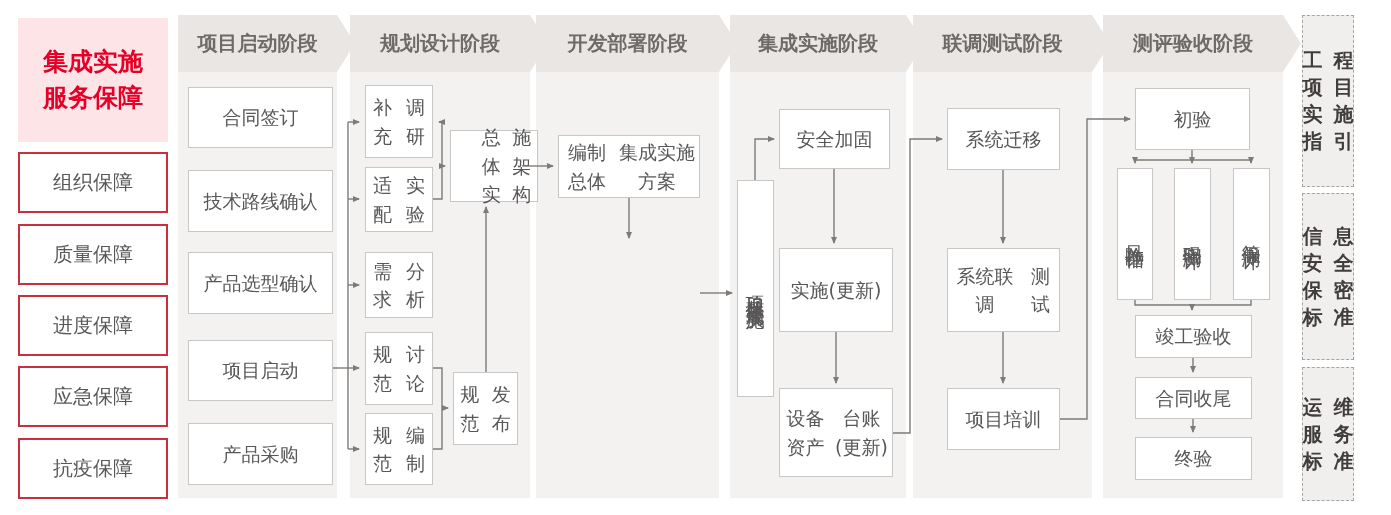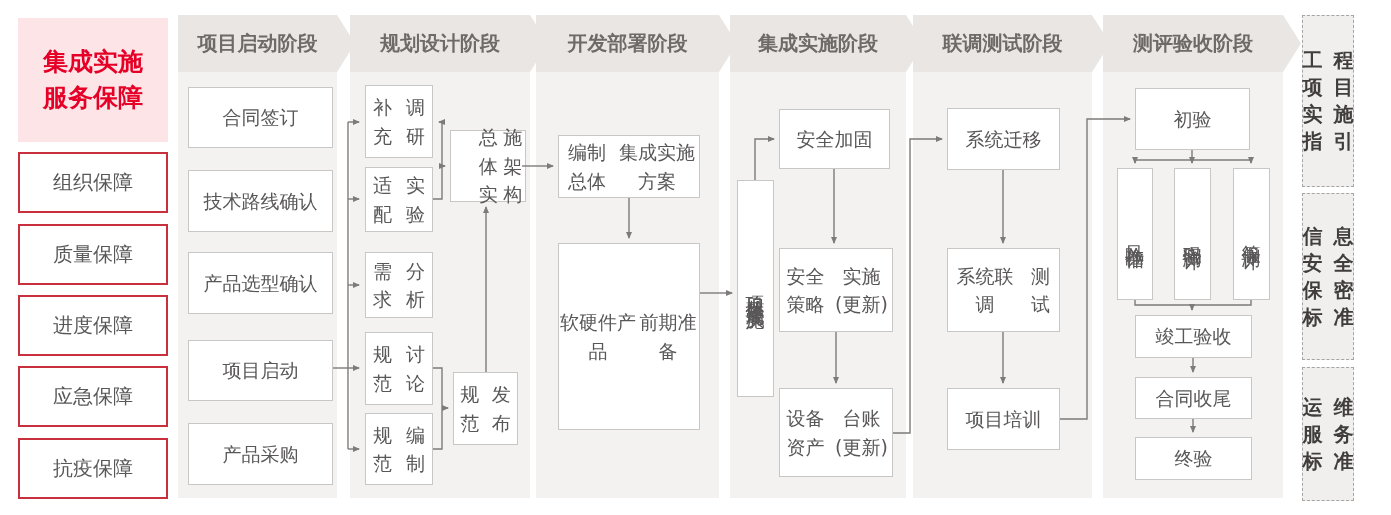--- a/index.html
+++ b/index.html
@@ -89,42 +89,37 @@
       <span class="line">分析</span>
     </div>
   <div class="node" style="left:365px;top:332px;width:68px;height:73px;">
       <span class="line">规范</span>
       <span class="line">讨论</span>
     </div>
   <div class="node" style="left:365px;top:413px;width:68px;height:72px;">
       <span class="line">规范</span>
       <span class="line">编制</span>
     </div>
-  <div class="node" style="left:450px;top:130px;width:76px;height:72px;padding-left:25px;">
+  <div class="node" style="left:450px;top:130px;width:88px;height:72px;padding-left:25px;">
       <span class="line">总体实</span>
       <span class="line">施架构</span>
     </div>
   <div class="node" style="left:453px;top:372px;width:65px;height:73px;">
       <span class="line">规范</span>
       <span class="line">发布</span>
     </div>
 
   <div class="node" style="left:558px;top:135px;width:142px;height:63px;">
       <span class="line">编制总体</span>
       <span class="line">集成实施方案</span>
     </div>
-  <div class="node" style="left:558px;top:243px;width:142px;height:187px;">
-      <span class="line">软硬件产品</span>
-      <span class="line">前期准备</span>
-    </div>
 
   <div class="node v" style="left:737px;top:180px;width:37px;height:217px;">项目整体集成实施</div>
   <div class="node" style="left:779px;top:109px;width:111px;height:60px;">安全加固</div>
   <div class="node" style="left:779px;top:248px;width:114px;height:84px;">
-      <span class="line">安全策略</span>
       <span class="line">实施(更新)</span>
     </div>
   <div class="node" style="left:779px;top:388px;width:114px;height:89px;">
       <span class="line">设备资产</span>
       <span class="line">台账(更新)</span>
     </div>
 
   <div class="node" style="left:947px;top:108px;width:113px;height:62px;">系统迁移</div>
   <div class="node" style="left:947px;top:248px;width:113px;height:84px;">
       <span class="line">系统联调</span>

